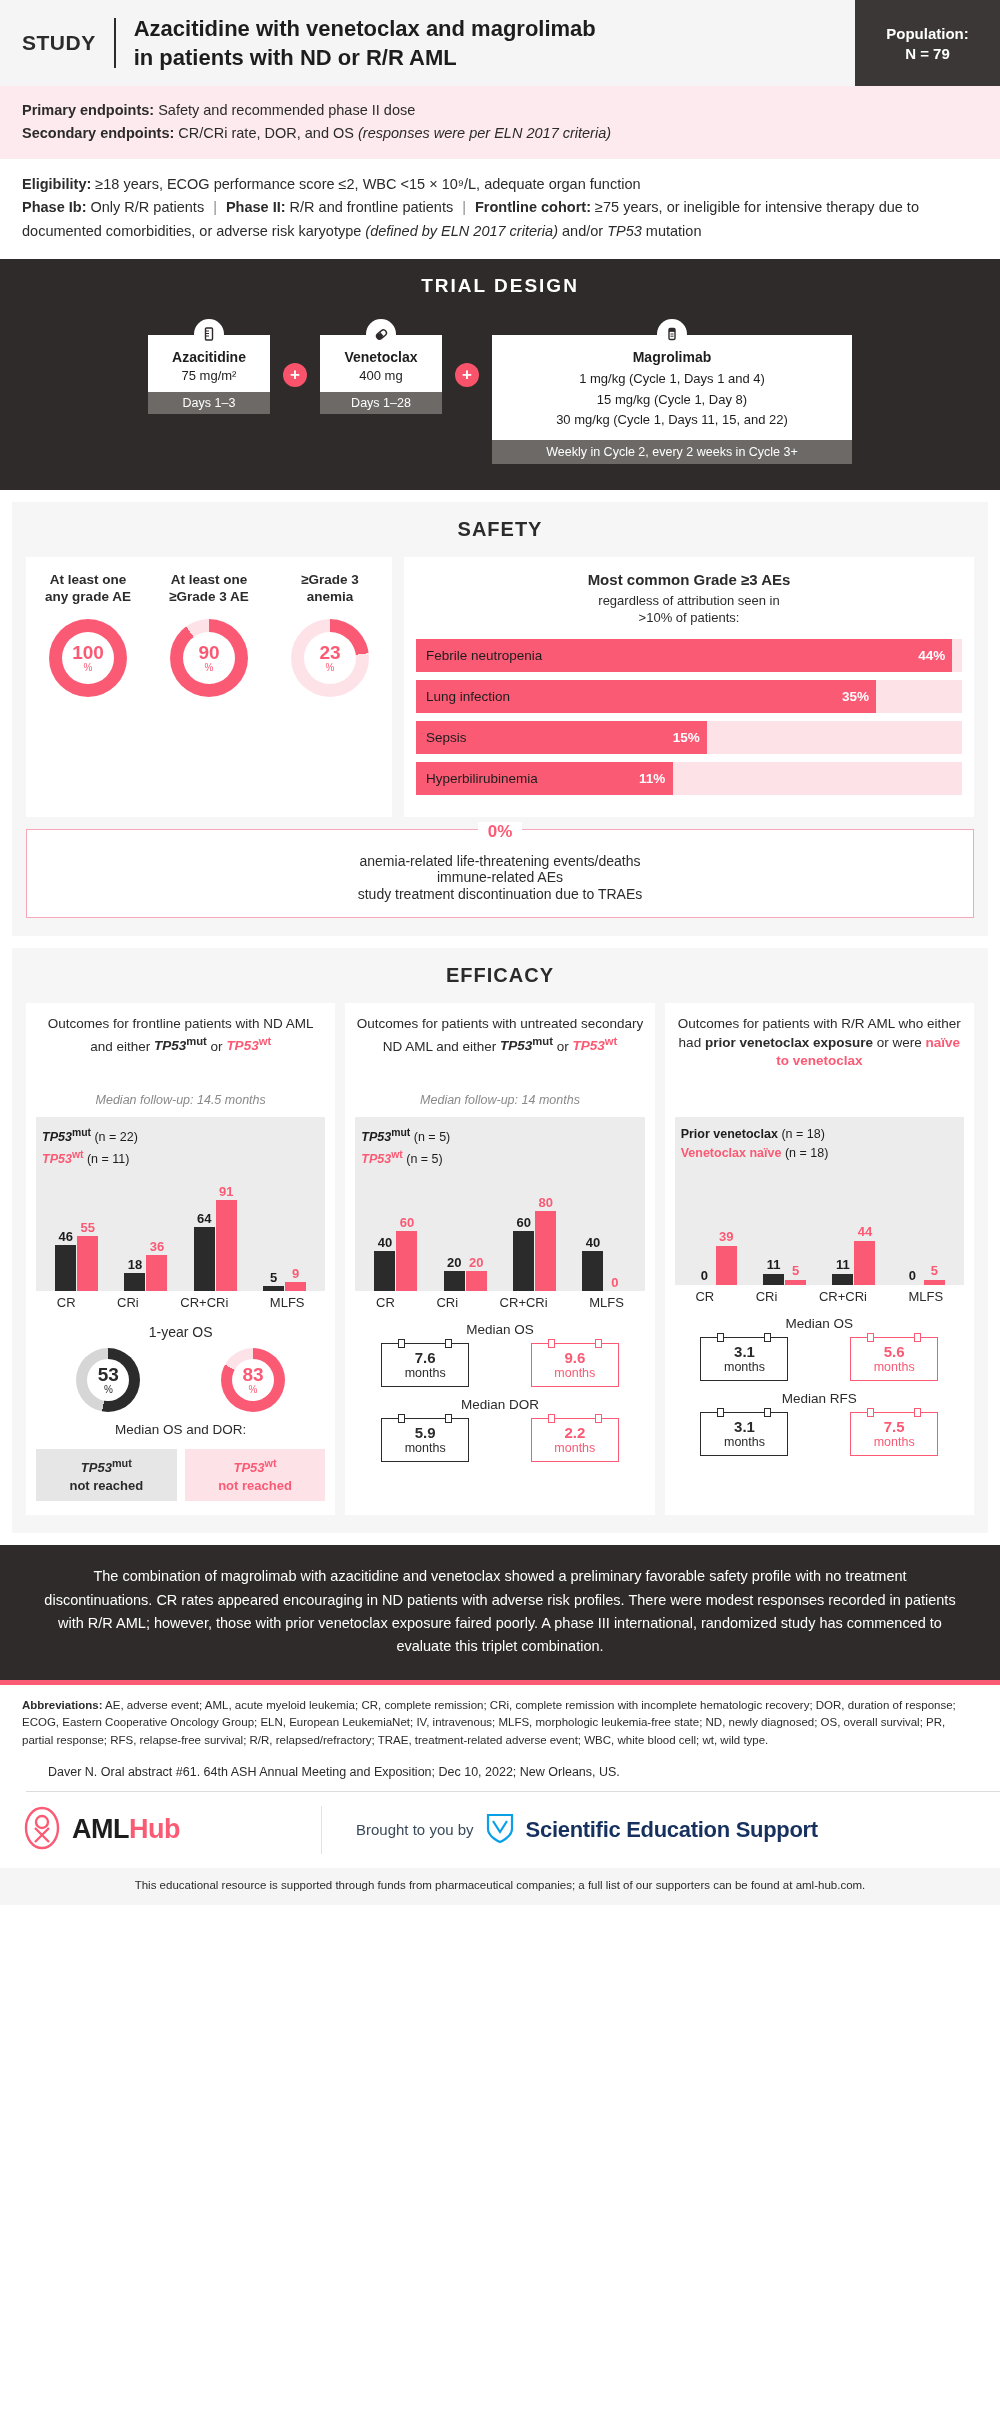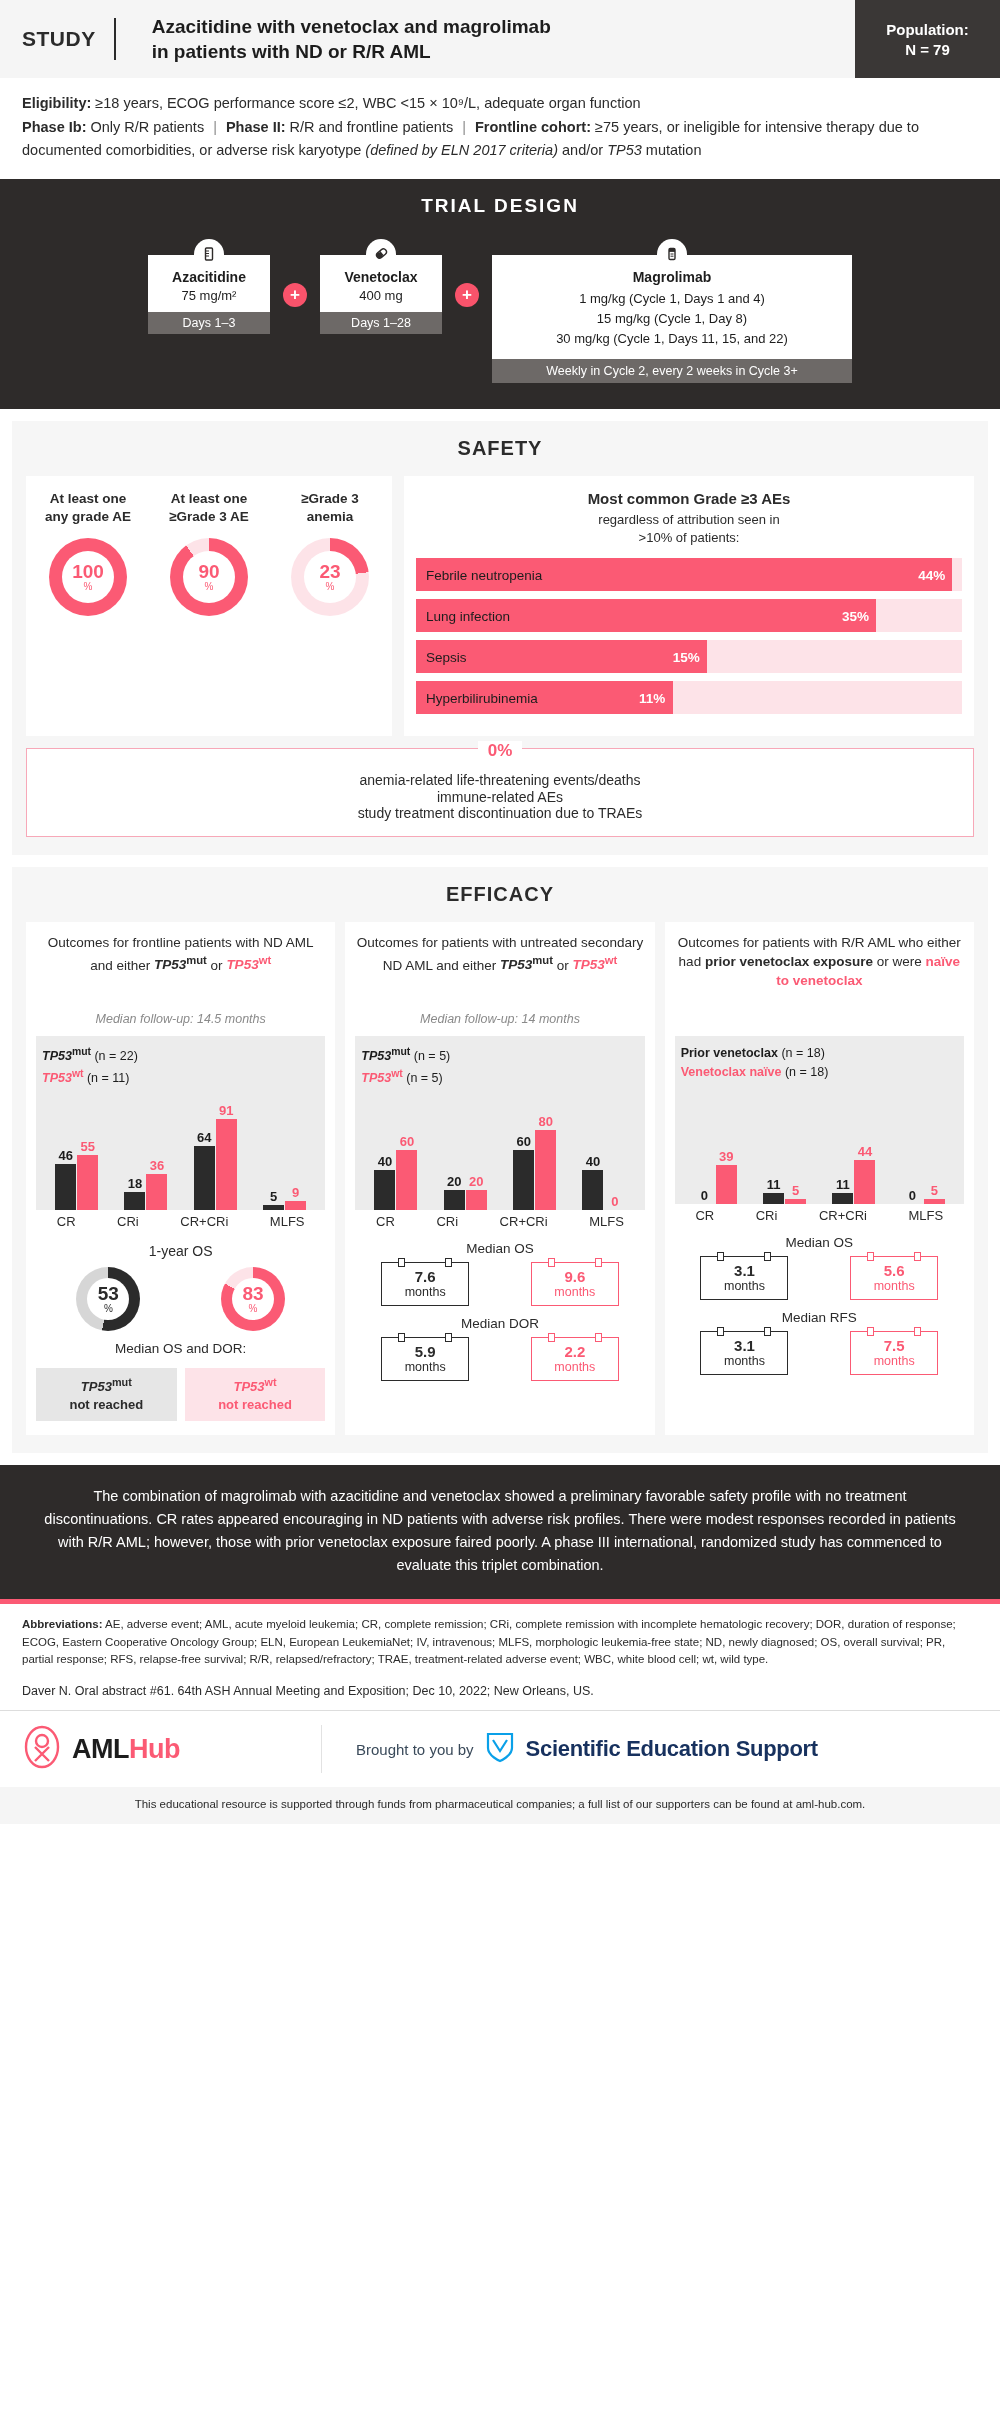--- a/index.html
+++ b/index.html
@@ -10,21 +10,21 @@
     color: #2b2b2b;
     -webkit-font-smoothing: antialiased;
   }
   .page { width: 1000px; background:#fff; }
 
   
   .study-header { display:flex; align-items:stretch; background:#f5f5f5; }
   .study-left { display:flex; align-items:center; padding:14px 0 14px 22px; flex:1; }
   .study-word { font-size:21px; font-weight:bold; letter-spacing:.5px; color:#2b2b2b; padding-right:18px; }
   .study-rule { width:2px; background:#2b2b2b; align-self:stretch; margin:4px 0; }
-  .study-title { font-size:19px; font-weight:bold; line-height:1.32; padding-left:18px; color:#1d1d1d;margin-left:18px; }
+  .study-title { font-size:22px; font-weight:bold; line-height:1.32; padding-left:18px; color:#1d1d1d; }
   .pop-box { background:#3a3736; color:#fff; display:flex; flex-direction:column;
              align-items:center; justify-content:center; width:145px; padding:10px 4px; }
   .pop-box .l1 { font-size:15px; font-weight:bold; }
   .pop-box .l2 { font-size:15px; font-weight:bold; margin-top:3px; }
 
   
   .endpoints { background:#fdeaee; padding:13px 22px 15px; font-size:14.5px; line-height:1.55; }
   .endpoints b { font-weight:bold; }
   .endpoints i { font-style:italic; }
 
@@ -134,21 +134,21 @@
   .nr.wt { background:#fde3e8; color:#fb5a74; }
   .nr b { font-weight:bold; }
 
   
   .concl { background:#2e2b2a; color:#fff; padding:20px 40px 22px; font-size:14.5px;
            line-height:1.6; text-align:center; border-bottom:5px solid #fb5a74; }
 
   
   .abbr { padding:12px 22px 10px; font-size:11.5px; line-height:1.5; }
   .abbr b { font-weight:bold; }
-  .cite { padding:6px 22px 12px; font-size:12.5px; border-bottom:1px solid #ddd; }
+  .cite { padding:6px 22px 12px; font-size:12.5px; border-bottom:1px solid #ddd;margin-left:26px; }
   .brand { display:flex; align-items:center; padding:14px 22px; background:#fff; }
   .brand-left { display:flex; align-items:center; gap:10px; flex:0 0 300px; border-right:1px solid #e2e2e2; }
   .amlhub { font-size:27px; font-weight:bold; letter-spacing:-.5px; }
   .amlhub .aml { color:#1d1d1d; }
   .amlhub .hub { color:#fb5a74; }
   .brand-right { display:flex; align-items:center; gap:12px; padding-left:34px; }
   .bty { font-size:15px; color:#3a4a5a; }
   .ses { font-size:22px; font-weight:bold; color:#17315e; letter-spacing:-.3px; }
   .disclaimer { background:#f5f5f5; padding:9px 22px 11px; font-size:11.5px; line-height:1.5; text-align:center; }
 </style>
@@ -165,20 +165,28 @@
         <div>Azacitidine with venetoclax and magrolimab</div>
         <div>in patients with ND or R/R AML</div>
       </div>
     </div>
     <div class="pop-box">
       <div class="l1">Population:</div>
       <div class="l2">N = 79</div>
     </div>
   </div>
 
+  <div class="endpoints">
+    <div>
+      <b>Primary endpoints:</b><span> Safety and recommended phase II dose</span>
+    </div>
+    <div>
+      <b>Secondary endpoints:</b><span> CR/CRi rate, DOR, and OS </span><i>(responses were per ELN 2017 criteria)</i>
+    </div>
+  </div>
 
   <div class="eligibility">
     <div>
       <b>Eligibility:</b><span> ≥18 years, ECOG performance score ≤2, WBC &lt;15 × 10⁹/L, adequate organ function</span>
     </div>
     <div>
       <b>Phase Ib:</b><span> Only R/R patients</span><span class="sep">|</span><b>Phase II:</b><span> R/R and frontline patients</span><span class="sep">|</span><b>Frontline cohort:</b><span> ≥75 years, or ineligible for intensive therapy due to documented comorbidities, or adverse risk karyotype </span><i>(defined by ELN 2017 criteria)</i><span> and/or </span><i>TP53</i><span> mutation</span>
     </div>
   </div>
 

